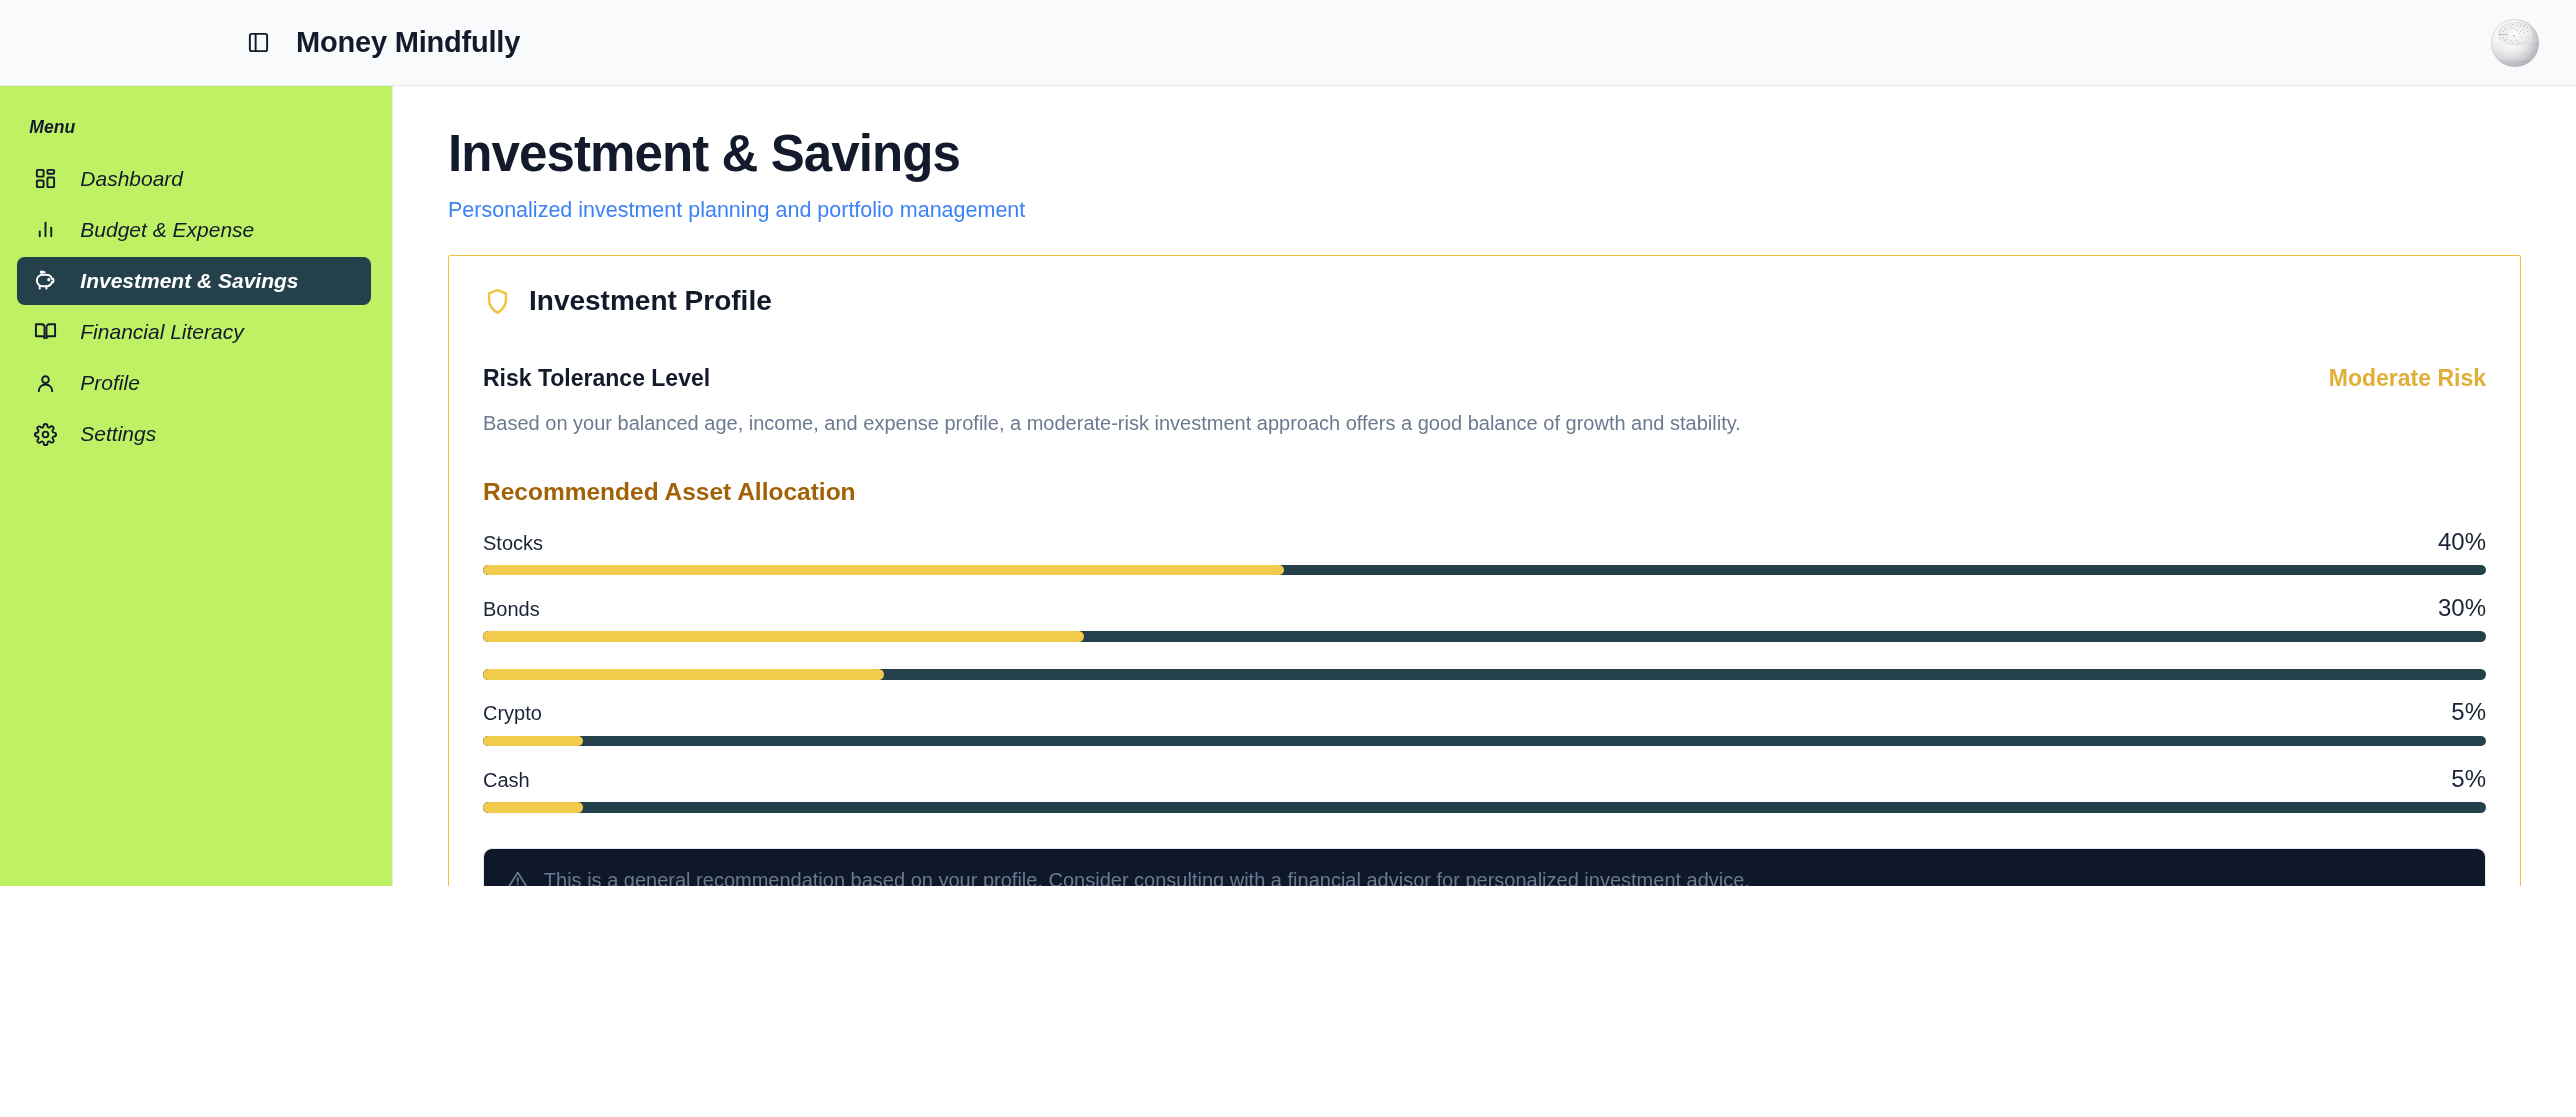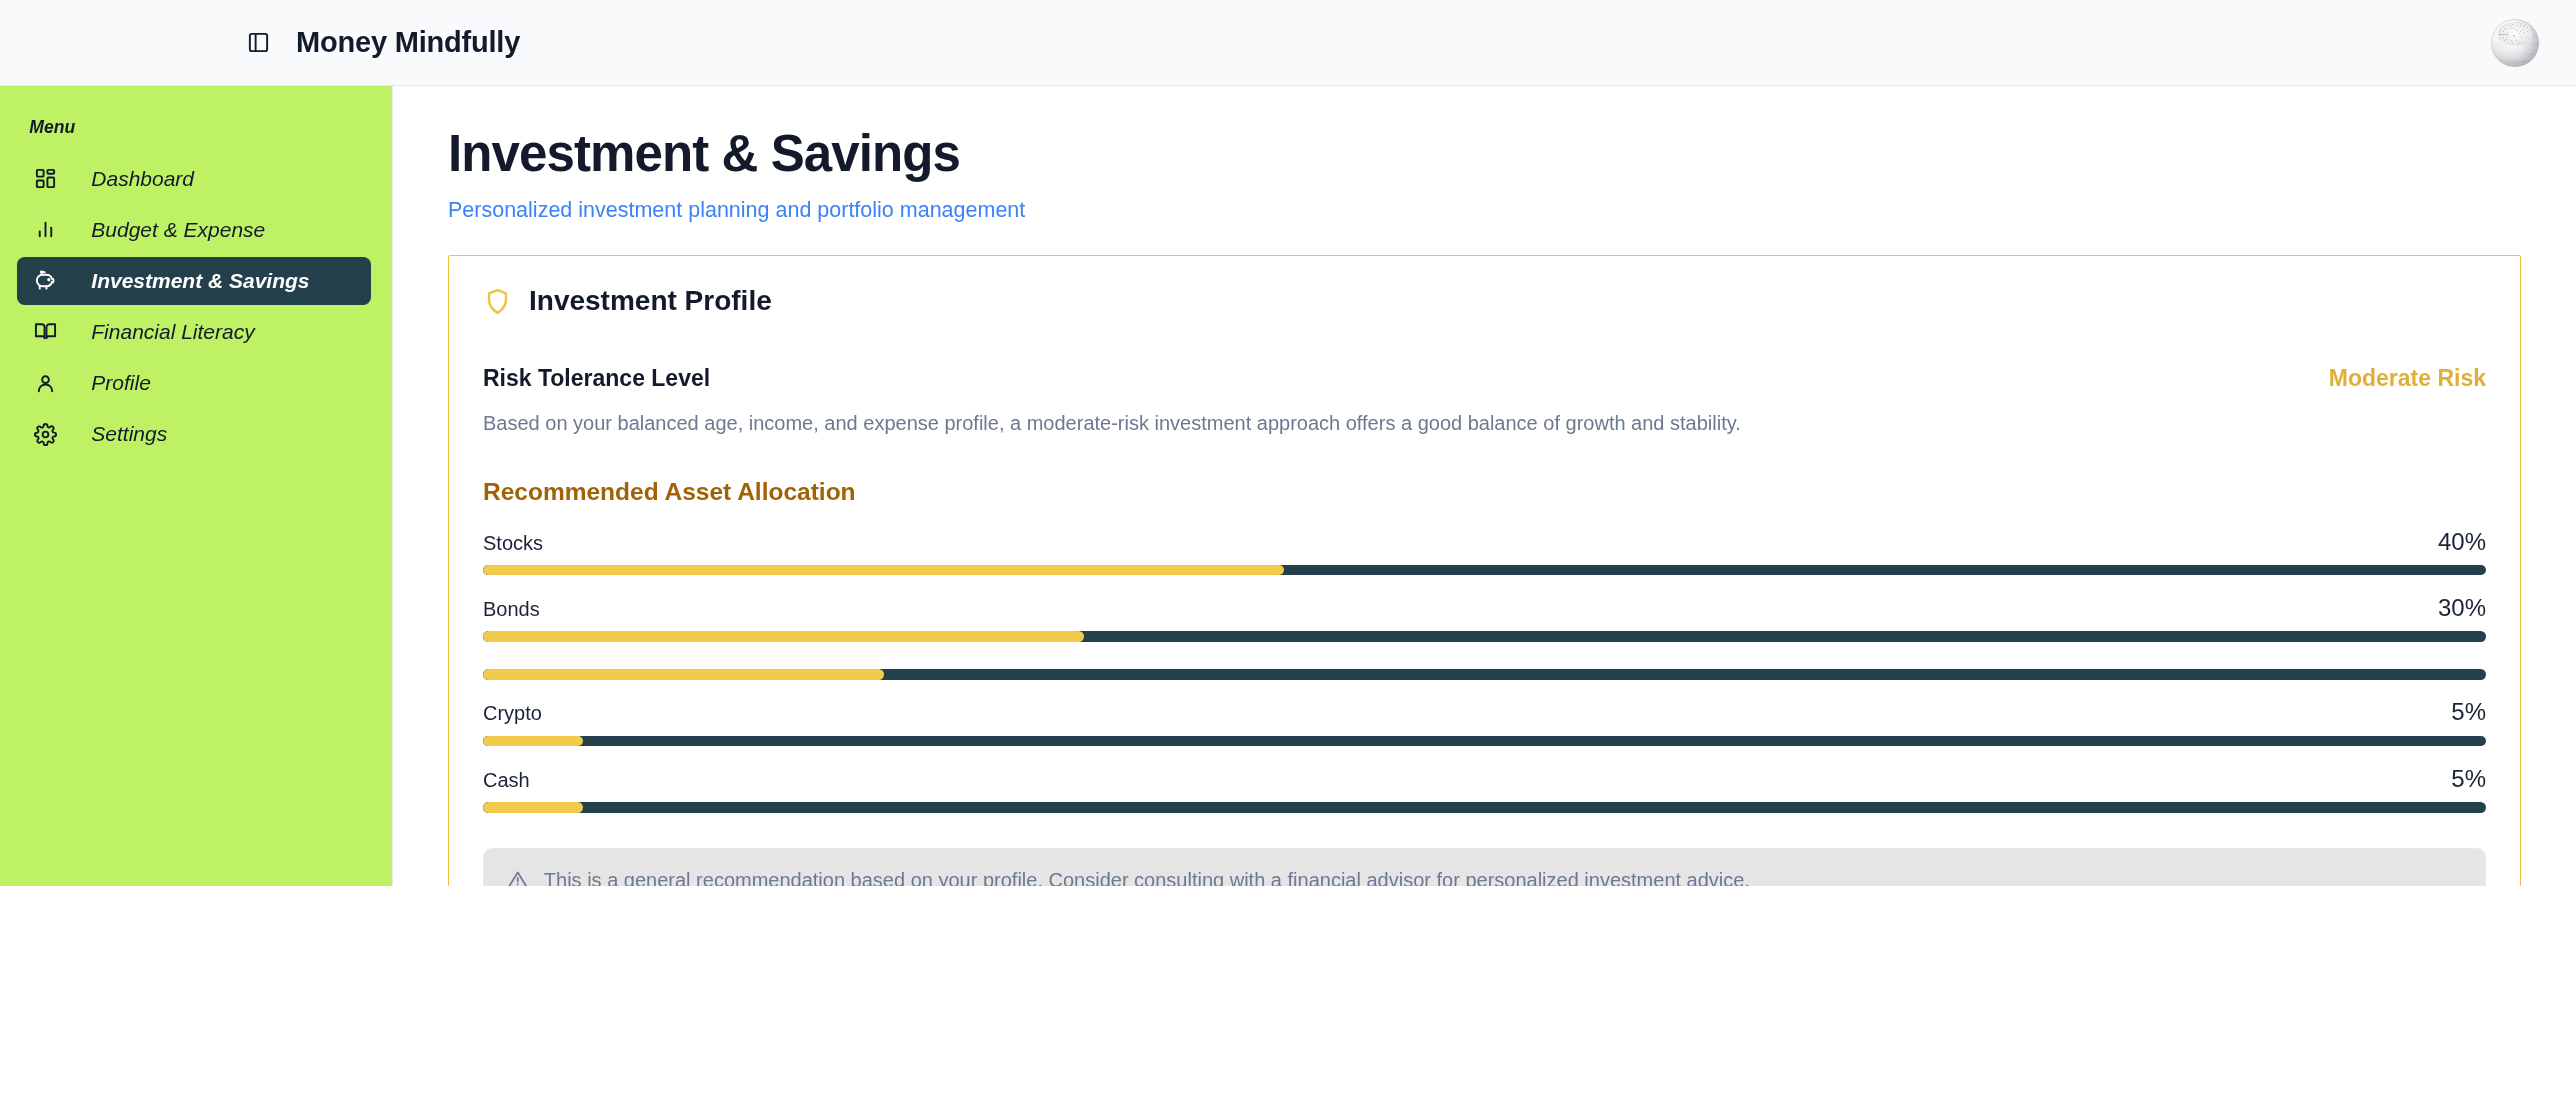--- a/index.html
+++ b/index.html
@@ -62,21 +62,21 @@
     border-right: 0.8px solid #E6EAF0;
     padding: 23px 21.5px 0 17px;
     font-style: italic;
   }
   .menu-heading {
     font-size: 17.6px; font-weight: bold; color: #131A2B;
     padding: 7.7px 12.3px 0 12.3px; margin-bottom: 17px;
   }
   .nav { display: flex; flex-direction: column; gap: 3.1px; }
   .nav-item {
-    display: flex; align-items: center; gap: 33px;
+    display: flex; align-items: center; gap: 22px;
     height: 48px; padding: 0 15.3px;
     border-radius: 7.7px; cursor: pointer;
     color: #131A2B; font-size: 21px;
   }
   .nav-item .ico { width: 26px; height: 26px; display: flex; align-items: center; justify-content: center; flex: 0 0 26px; }
   .nav-item .ico svg { width: 23px; height: 23px; display: block; }
   .nav-item.active { background: #24414B; color: #FFFFFF; font-weight: bold; }
 
   
   .main { flex: 1; min-width: 0; background: #FFFFFF; padding: 40px 55px 0 55px; overflow: hidden; }
@@ -108,21 +108,21 @@
   .alloc-pct { font-size: 24px; color: #1B2436; }
   .bar-track {
     margin-top: 9.2px;
     height: 10.7px; border-radius: 766px;
     background: #24414B; overflow: hidden;
   }
   .bar-fill { height: 100%; border-radius: 766px; background: #F3CB4C; }
 
   .notice {
     margin-top: 35px;
-    background: #e5e5e5;
+    background: #0f172a;
     border: 0.8px solid #E6EAF0;
     border-radius: 9.2px;
     padding: 20px 23px;
     display: flex; align-items: center; gap: 15.3px;
   }
   .notice svg { width: 21.5px; height: 21.5px; flex: 0 0 21.5px; display: block; }
   .notice-text { font-size: 20px; color: #6B7A90; }
 </style>
 </head>
 <body>

